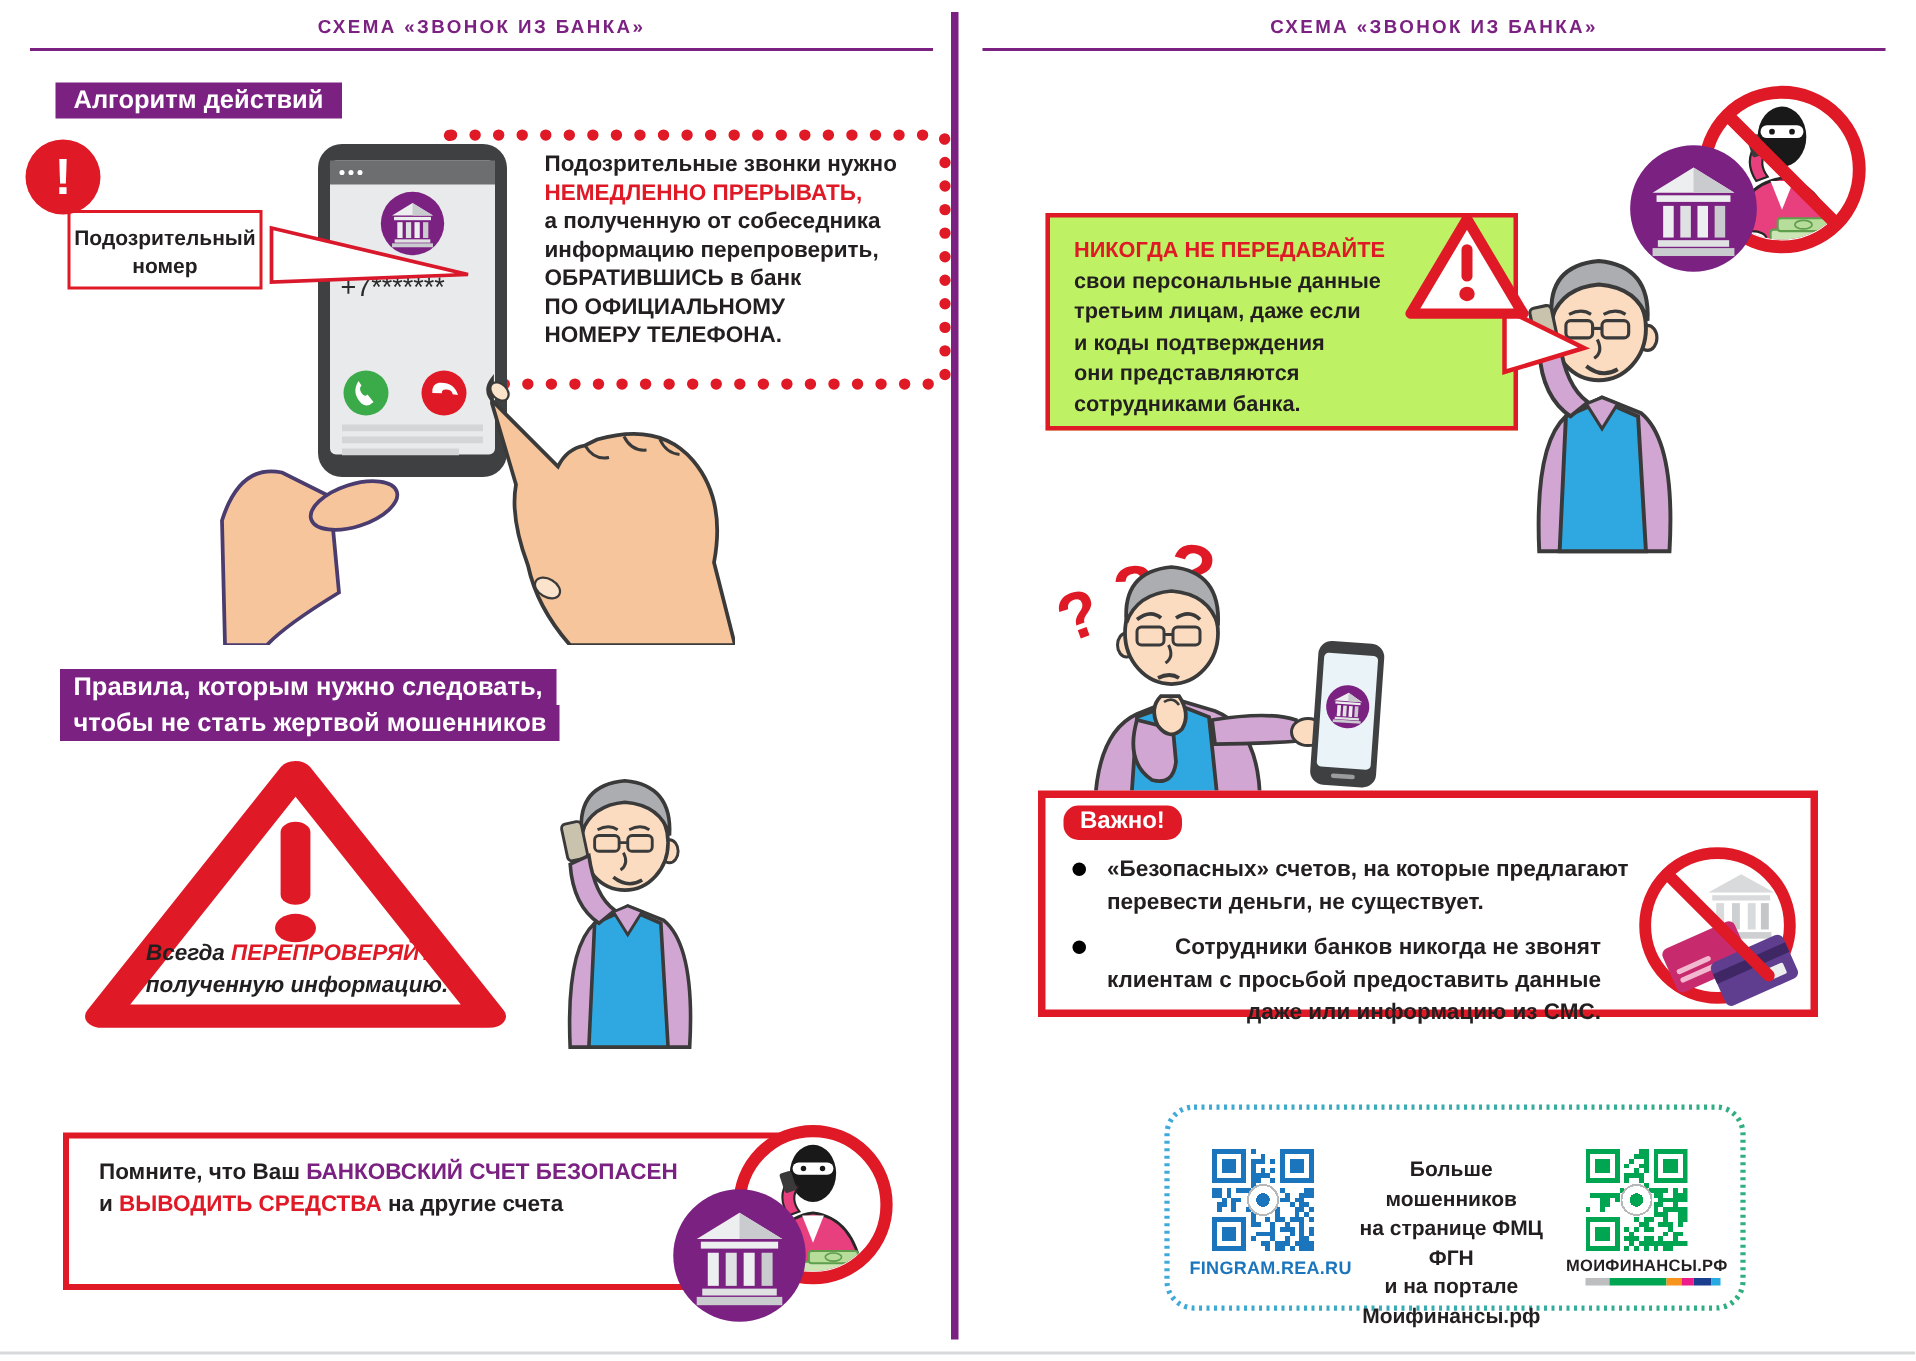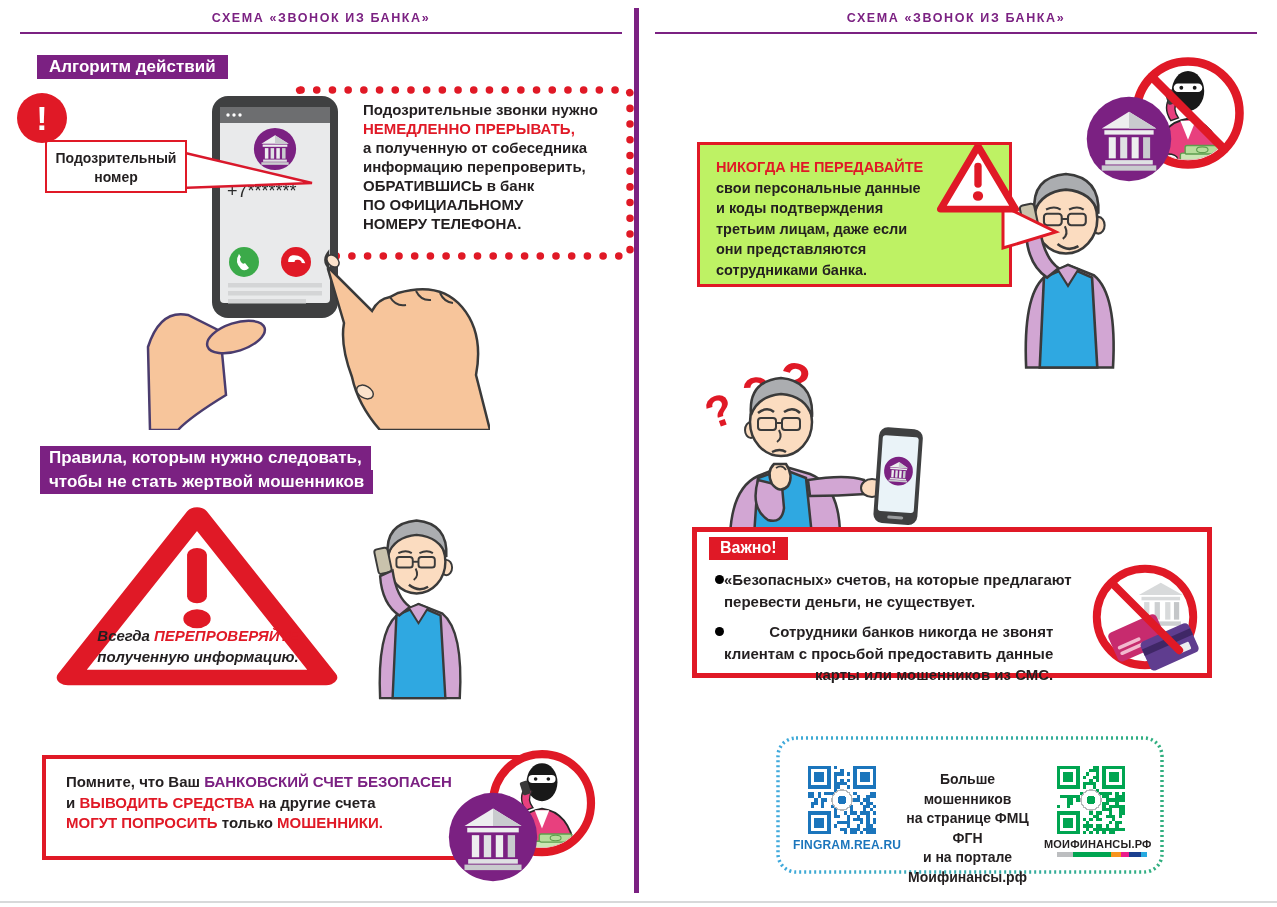--- a/index.html
+++ b/index.html
@@ -16,21 +16,21 @@
   .purple{color:var(--purple);}
   .hdr{font-size:12.5px;font-weight:bold;letter-spacing:1.6px;color:var(--purple);text-align:center;}
   .hdr-rule{height:2px;background:var(--purple);}
   .pbanner{display:inline-block;background:var(--purple);color:#fff;font-weight:bold;font-size:17px;line-height:21px;padding:1px 12px 2px;}
   .callout{background:#fff;border:2.5px solid var(--red);text-align:center;font-size:14px;font-weight:bold;line-height:19px;padding-top:7px;}
   .advice{font-size:15px;font-weight:bold;line-height:19px;}
   .boxtext{font-size:15px;font-weight:bold;line-height:20.5px;}
   .warnbox{background:#bef264;border:3px solid var(--red);font-size:14.5px;font-weight:bold;line-height:20.5px;padding:12px 0 0 16px;}
   .impbox{background:#fff;border:5px solid var(--red);}
   .implabel{display:inline-block;background:var(--red);color:#fff;font-weight:bold;font-size:16px;padding:2px 11px 3px;}
-  .bullet-row{display:flex;gap:0;margin-top:9px;}
+  .bullet-row{display:flex;gap:14px;margin-top:9px;}
   .dot{width:9px;height:9px;border-radius:50%;background:#000;flex:0 0 9px;margin-top:6px;}
   .qmark{position:absolute;color:var(--red);font-weight:bold;}
   .alert-circle{width:50px;height:50px;border-radius:50%;background:var(--red);color:#fff;
     display:flex;align-items:center;justify-content:center;font-size:34px;font-weight:bold;}
   .qrlabel{font-weight:bold;font-size:12px;letter-spacing:.2px;}
   .stripe{display:flex;height:5px;}
   svg{display:block;}
 </style>
 </head>
 <body>
@@ -203,21 +203,21 @@
                Q344,248 336,290 L350,345 L240,345 Q218,320 212,292 Q200,260 204,238 L188,184 Z" fill="#F7C59B" stroke="#3A3A3A" stroke-width="2.5"></path>
       <path d="M250,212 q6,10 16,8 M276,206 q5,10 15,9 M300,208 q4,9 13,10" fill="none" stroke="#3A3A3A" stroke-width="2"></path>
       <ellipse cx="193" cy="176" rx="7" ry="5" fill="#FBE3CC" stroke="#3A3A3A" stroke-width="1.5" transform="rotate(45 193 176)"></ellipse>
       <ellipse cx="225" cy="307" rx="9" ry="6" fill="#FBE3CC" stroke="#3A3A3A" stroke-width="1.5" transform="rotate(30 225 307)"></ellipse>
     </g>
   </svg>
 
   <svg class="abs" style="left:40px;top:135px;z-index:3;" width="285" height="62" viewBox="0 0 285 62">
     <polygon points="141,17 272,48 141,53" fill="#fff" stroke="#D9182B" stroke-width="2.5"></polygon>
   </svg>
-  <div class="abs callout" style="left:45px;top:140px;width:142px;height:53px;z-index:3;">
+  <div class="abs callout" style="left:45px;top:140px;width:130px;height:53px;z-index:3;">
     <div>Подозрительный</div>
     <div>номер</div>
   </div>
   <div class="abs alert-circle" style="left:17px;top:93px;z-index:4;">
     <span>!</span>
   </div>
 
   <div class="abs" style="left:40px;top:446px;">
     <span class="pbanner" style="display:table;padding:1px 9px 2px;">Правила, которым нужно следовать,</span>
     <span class="pbanner" style="display:table;padding:1px 9px 2px;">чтобы не стать жертвой мошенников</span>
@@ -240,23 +240,20 @@
   </svg>
 
   <div class="abs" style="left:42px;top:755px;width:483px;height:105px;border:4px solid var(--red);background:#fff;"></div>
   <div class="abs boxtext" style="left:66px;top:772px;width:420px;z-index:1;">
     <div>
       <span>Помните, что Ваш </span><span class="purple">БАНКОВСКИЙ СЧЕТ БЕЗОПАСЕН</span>
     </div>
     <div>
       <span>и </span><span class="red">ВЫВОДИТЬ СРЕДСТВА</span><span> на другие счета</span>
     </div>
-    <div>
-      <span class="red">МОГУТ ПОПРОСИТЬ</span><span> только </span><span class="red">МОШЕННИКИ.</span>
-    </div>
   </div>
   <svg class="abs" style="left:483px;top:745px;z-index:2;" width="118" height="118" viewBox="0 0 130 130">
     <use href="#sym-scammer"></use>
   </svg>
   <svg class="abs" style="left:447px;top:791px;z-index:3;" width="92" height="92" viewBox="0 0 100 100">
     <use href="#sym-bank"></use>
   </svg>
 
   <svg class="abs" style="left:1126px;top:52px;" width="124" height="124" viewBox="0 0 130 130">
     <use href="#sym-scammer"></use>
@@ -266,56 +263,56 @@
     <use href="#sym-bank"></use>
   </svg>
 
   <svg class="abs" style="left:1000px;top:160px;z-index:1;" width="136" height="210" viewBox="0 0 130 200">
     <use href="#sym-man"></use>
   </svg>
 
   <div class="abs warnbox" style="left:697px;top:142px;width:315px;height:145px;z-index:2;">
     <div class="red">НИКОГДА НЕ ПЕРЕДАВАЙТЕ</div>
     <div>свои персональные данные</div>
+    <div>третьим лицам, даже если</div>
     <div>и коды подтверждения</div>
-    <div>третьим лицам, даже если</div>
     <div>они представляются</div>
     <div>сотрудниками банка.</div>
   </div>
   <svg class="abs" style="left:1000px;top:198px;z-index:3;" width="62" height="58" viewBox="0 0 62 58">
     <polygon points="3,8 56,34 3,50" fill="#fff" stroke="#E01926" stroke-width="3"></polygon>
   </svg>
   <svg class="abs" style="left:934px;top:140px;z-index:4;" width="88" height="76" viewBox="0 0 120 110" preserveAspectRatio="none">
     <use href="#sym-warntri"></use>
   </svg>
 
   <span class="abs qmark" style="left:706px;top:386px;font-size:44px;transform:rotate(-20deg);">?</span>
   <span class="abs qmark" style="left:742px;top:366px;font-size:47px;transform:rotate(-4deg);">?</span>
   <span class="abs qmark" style="left:779px;top:352px;font-size:50px;transform:rotate(12deg);">?</span>
 
   <svg class="abs" style="left:688px;top:368px;z-index:1;" width="250" height="170" viewBox="0 0 250 170">
     <use href="#sym-man-puzzled"></use>
   </svg>
 
   <div class="abs impbox" style="left:692px;top:527px;width:520px;height:151px;z-index:2;">
-    <div class="implabel" style="margin:5px 0 0 12px;">Важно!</div>
+    <div class="implabel" style="margin:5px 0 0 12px;border-radius:10px;">Важно!</div>
     <div style="padding:0 0 0 18px;">
       <div class="bullet-row">
         <span class="dot"></span>
         <div class="boxtext" style="line-height:21.5px;">
           <div>«Безопасных» счетов, на которые предлагают</div>
           <div>перевести деньги, не существует.</div>
         </div>
       </div>
       <div class="bullet-row">
         <span class="dot"></span>
         <div class="boxtext" style="line-height:21.5px;text-align:right;">
           <div>Сотрудники банков никогда не звонят</div>
           <div>клиентам с просьбой предоставить данные</div>
-          <div>карты или мошенников из СМС.</div>
+          <div>даже или информацию из СМС.</div>
         </div>
       </div>
     </div>
   </div>
   <svg class="abs" style="left:1088px;top:560px;z-index:3;" width="114" height="114" viewBox="0 0 130 130">
     <use href="#sym-nocards"></use>
   </svg>
 
   <svg class="abs" style="left:775px;top:735px;" width="390" height="140" viewBox="0 0 390 140">
     <defs>

